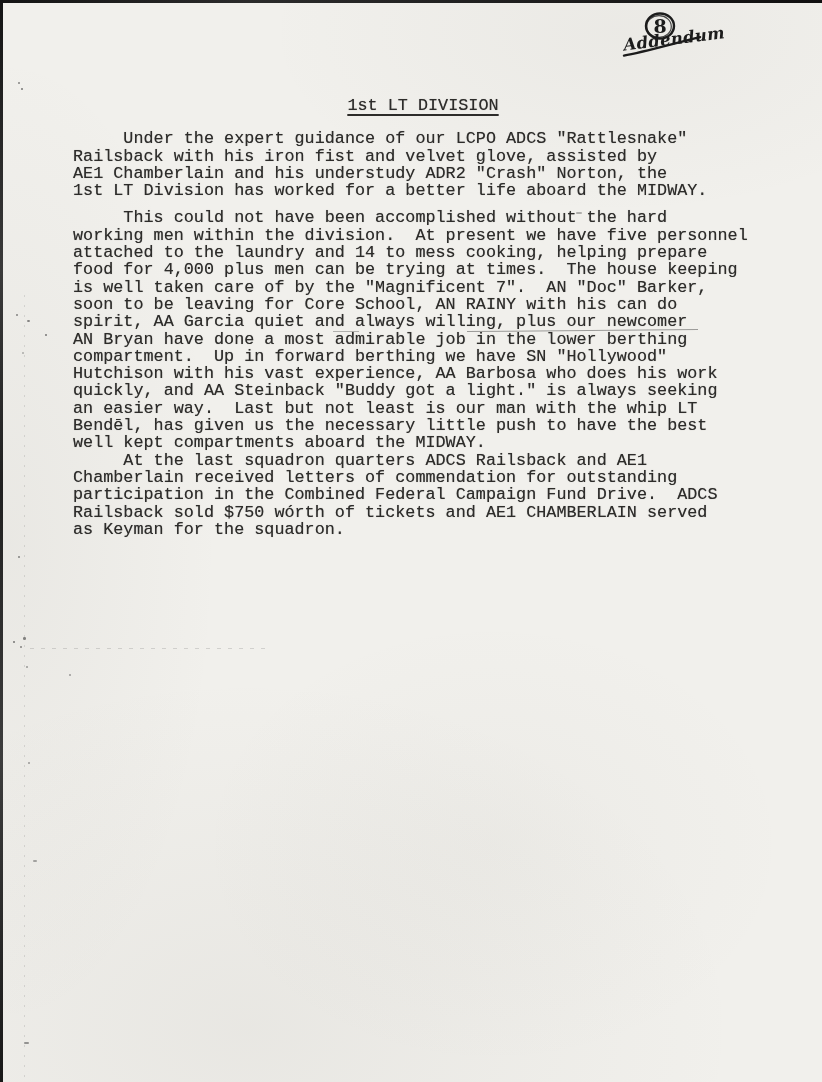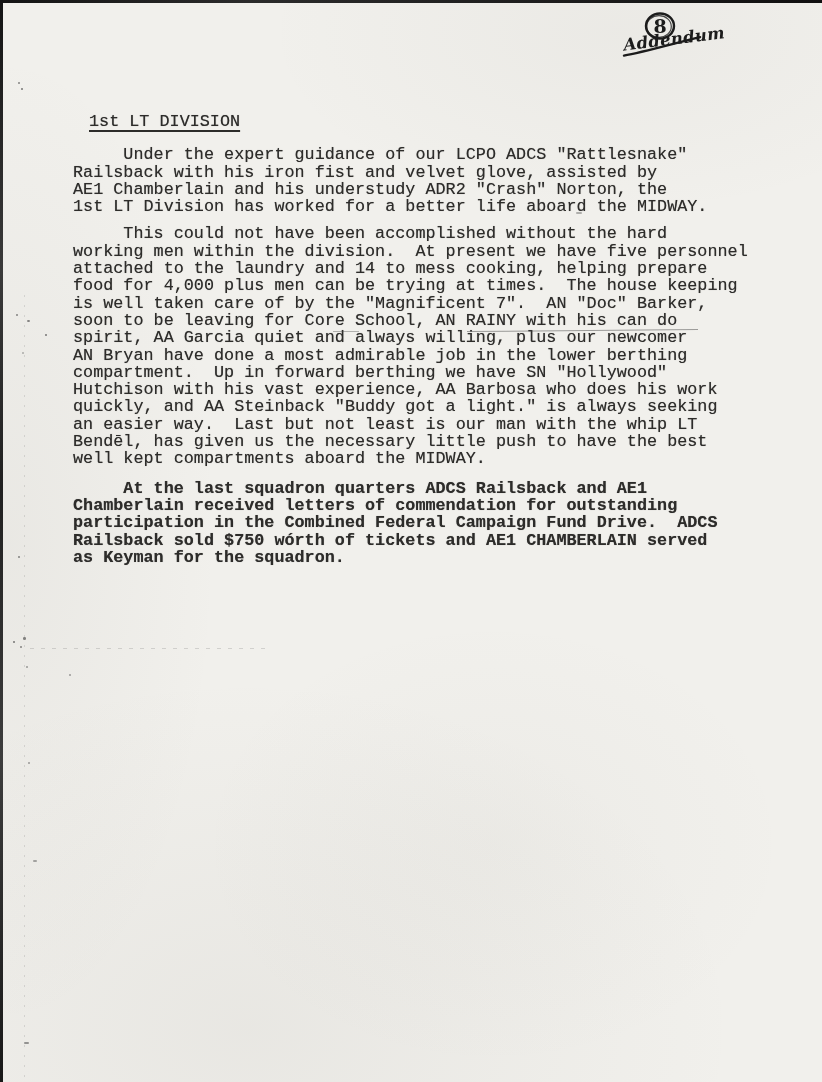--- a/index.html
+++ b/index.html
@@ -44,40 +44,41 @@
     opacity: 0.5;
   }
   
   .doc {
     position: absolute; left: 73px; top: 97px; width: 700px;
     color: #2d2c2a;
     font-size: 16.8px;
     line-height: 17.3px;
   }
   .doc-heading {
-    margin: 16px;
+    margin: 0;
     font-size: inherit;
     font-weight: normal;
     line-height: inherit;
+    text-align: center;
   }
   .doc-heading .hd {
     text-decoration: underline;
     text-decoration-thickness: 1.8px;
     text-underline-offset: 4px;
     text-shadow: 0 0 0.7px rgba(35,35,35,0.6);
   }
   .para {
     font: inherit;
     margin: 0;
     white-space: pre;
     text-shadow: 0 0 0.7px rgba(35,35,35,0.55);
   }
   .para.p1 { margin-top: 16px; }
   .para.p2 { margin-top: 10px; }
-  .para.p3 { margin-top: 12px; font-weight: bold; }
+  .para.p3 { margin-top: 0; }
   
   .strike-1 {
     position: absolute; left: 467px; top: 330px; width: 231px; height: 1px;
     background: rgba(70,70,70,0.5); transform: rotate(-0.5deg);
   }
   .strike-2 {
     position: absolute; left: 333px; top: 331px; width: 26px; height: 1px;
     background: rgba(70,70,70,0.38);
   }
   

